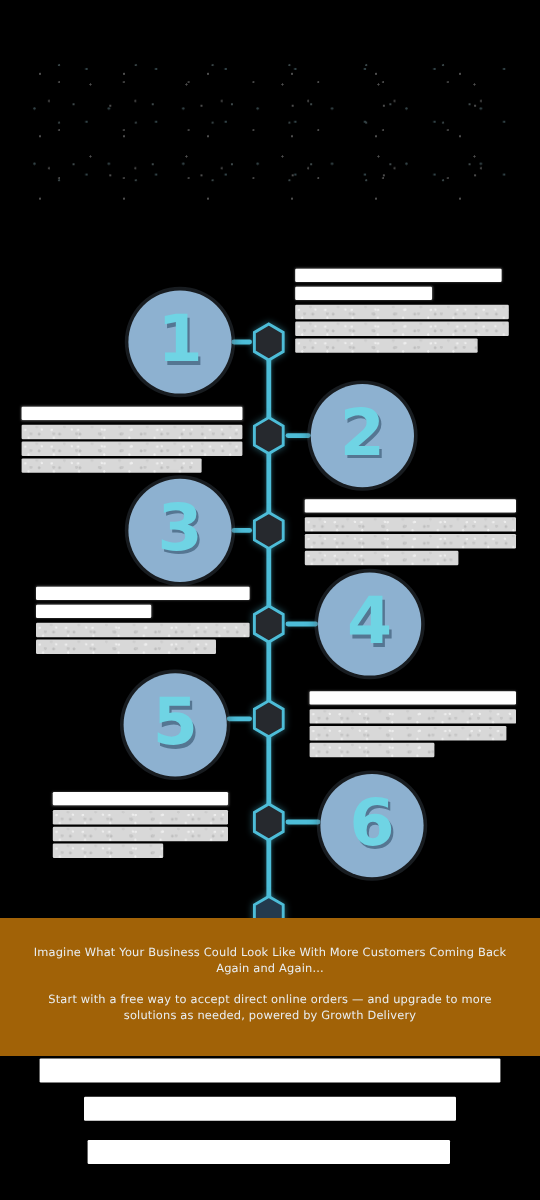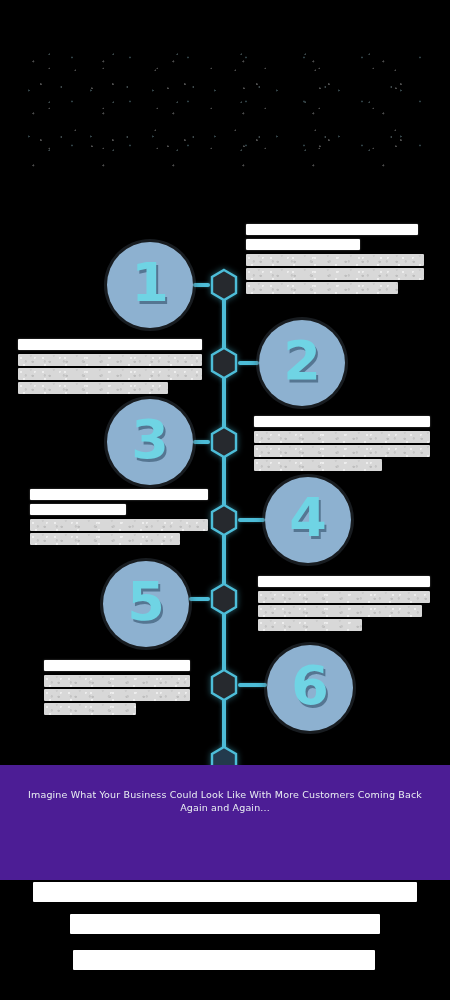--- a/index.html
+++ b/index.html
@@ -102,21 +102,21 @@
       radial-gradient(circle at 67% 24%,#ffffff 0 .8px,transparent 1.2px),
       radial-gradient(circle at 86% 71%,#aaaaaa 0 1px,transparent 1.4px),
       radial-gradient(circle at 28% 84%,#ffffff 0 .8px,transparent 1.2px),
       radial-gradient(circle at 55% 12%,#c4c4c4 0 .9px,transparent 1.3px);
     background-size:22px 14px,19px 12px,25px 16px,17px 11px,21px 13px,23px 15px;
   }
 
   
   .panel{
     position:absolute;left:0;top:765px;width:450px;height:115px;
-    background:#4c1d95;
+    background:#a16207;
   }
   .panel-top-edge{
     position:absolute;left:0;top:765px;width:450px;height:3px;
     background:#2c2c2c;
   }
   .panel p{
     margin:0;color:#e9eef2;text-align:center;
     font-family:"DejaVu Sans","Liberation Sans",sans-serif;
     font-size:9.5px;line-height:13px;letter-spacing:.15px;
   }
@@ -237,20 +237,21 @@
         <div class="head-bar" style="width: 146px; height: 11px;"></div>
         <div class="body-bar" style="width: 146px; height: 12px;"></div>
         <div class="body-bar" style="width: 146px; height: 12px;"></div>
         <div class="body-bar" style="width: 92px; height: 12px;"></div>
       </div>
     </div>
 
   <div class="panel-top-edge"></div>
   <div class="panel">
     <p class="p1">Imagine What Your Business Could Look Like With More Customers Coming Back Again and Again...</p>
+    <p class="p2">Start with a free way to accept direct online orders — and upgrade to more solutions as needed, powered by Growth Delivery</p>
   </div>
 
   <div class="footer">
     <div id="footer-bars">
         <div class="foot-bar" style="left: 33px; top: 2px; width: 384px; height: 20px;"></div>
         <div class="foot-bar" style="left: 70px; top: 34px; width: 310px; height: 20px;"></div>
         <div class="foot-bar" style="left: 73px; top: 70px; width: 302px; height: 20px;"></div>
       </div>
   </div>
 

